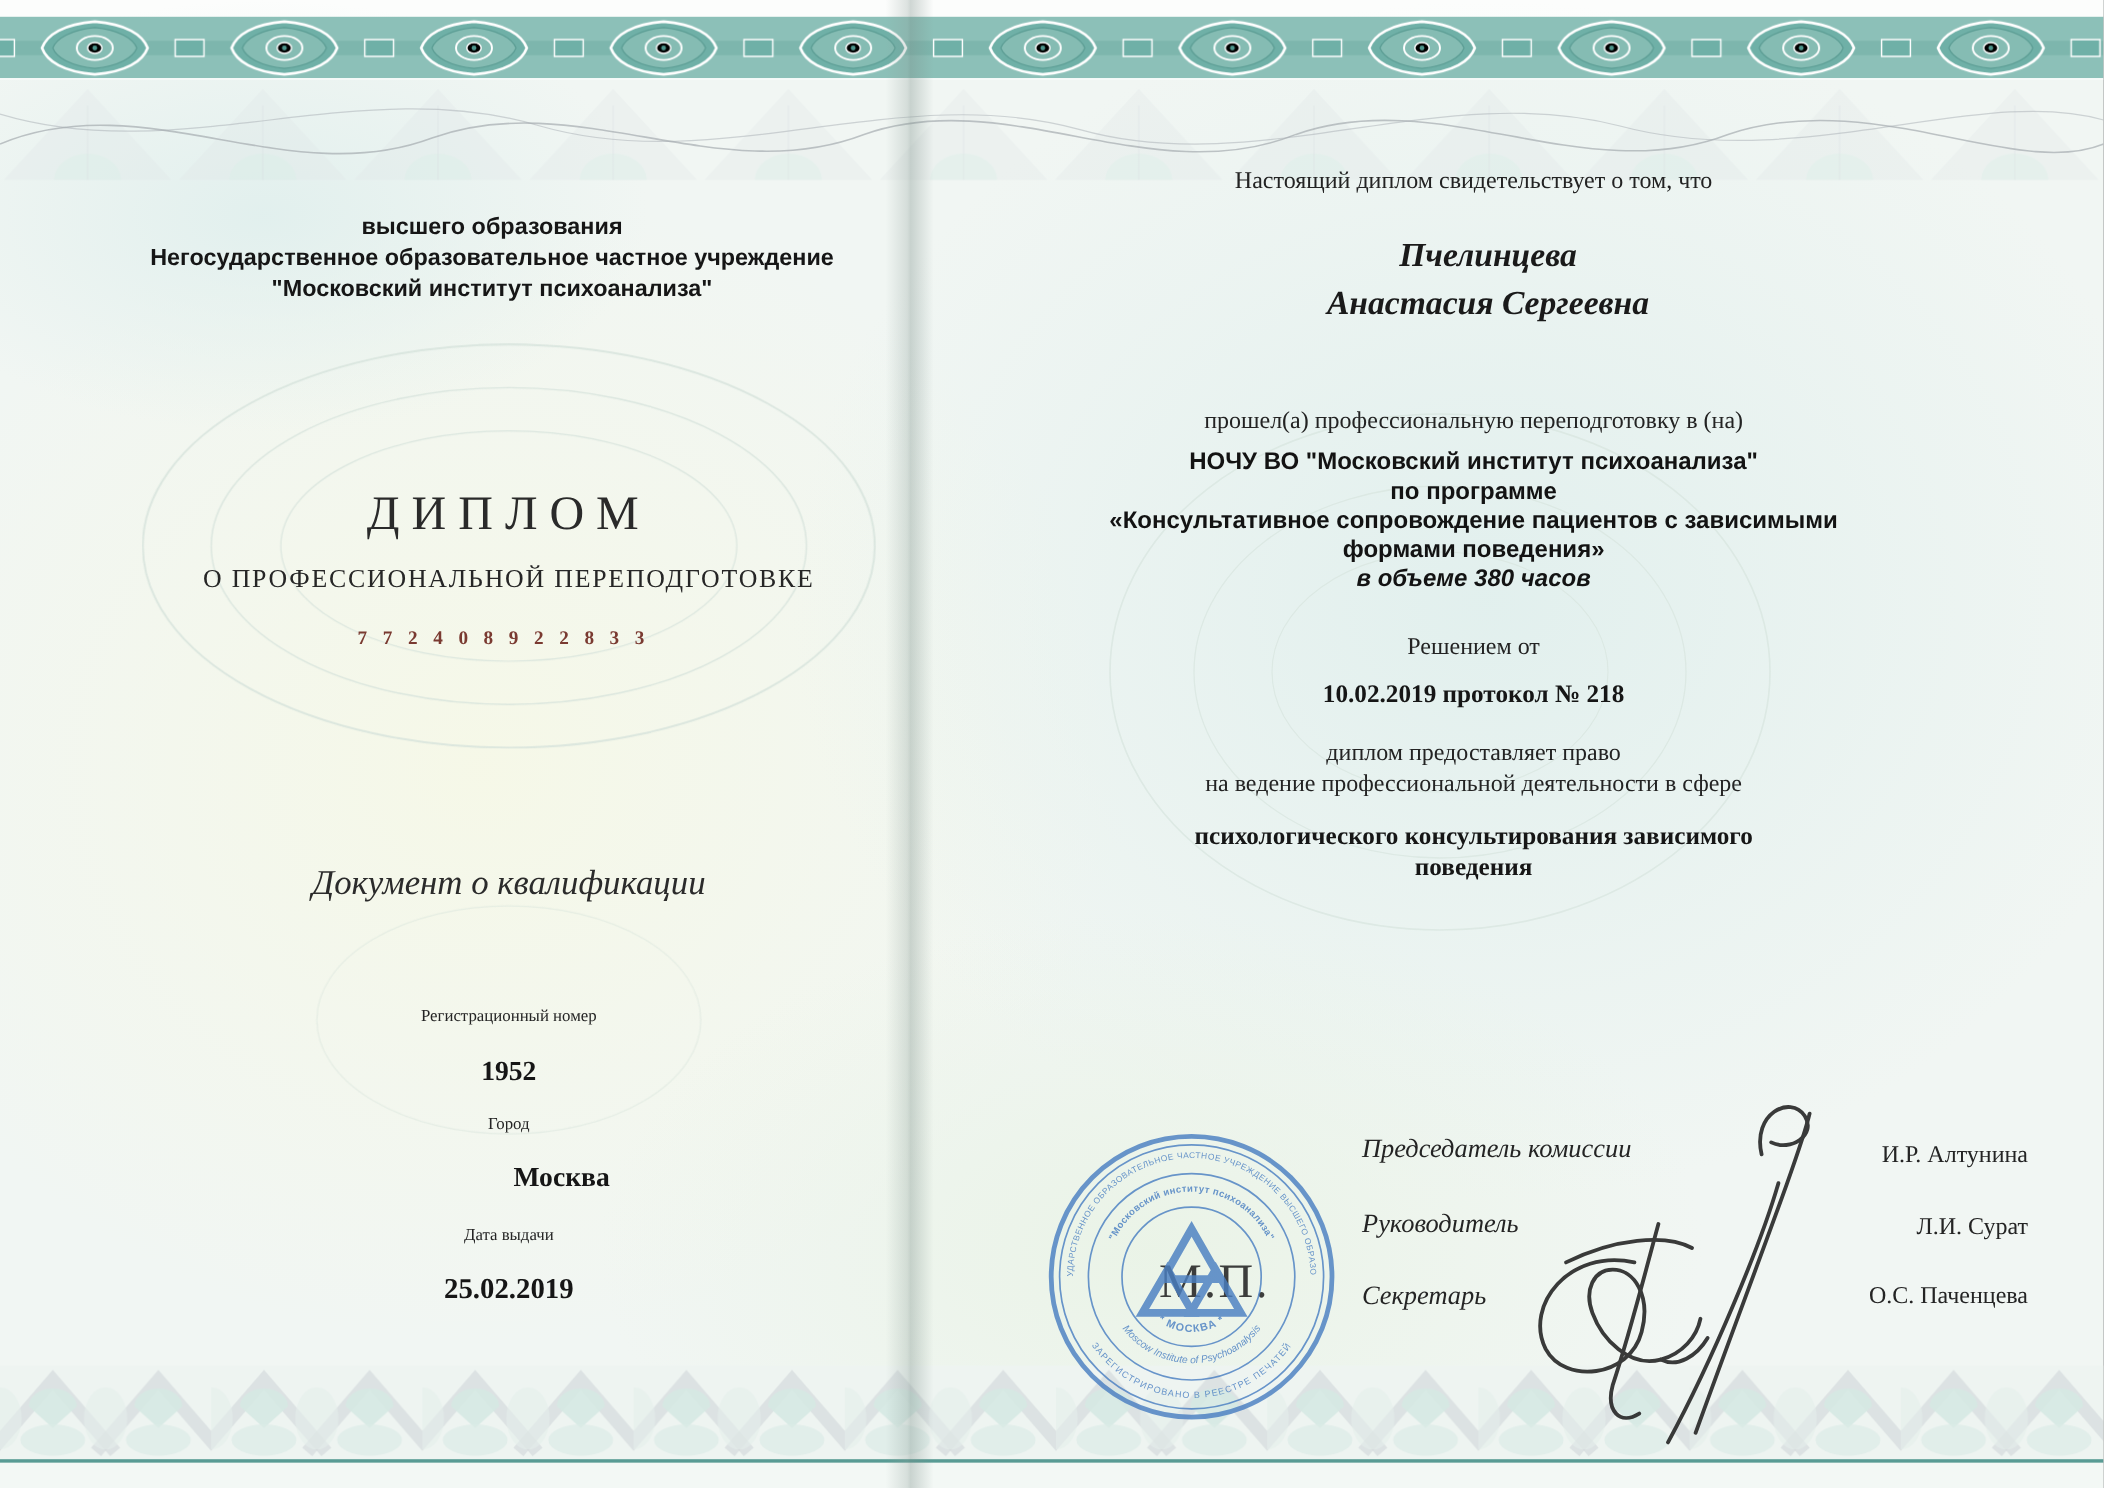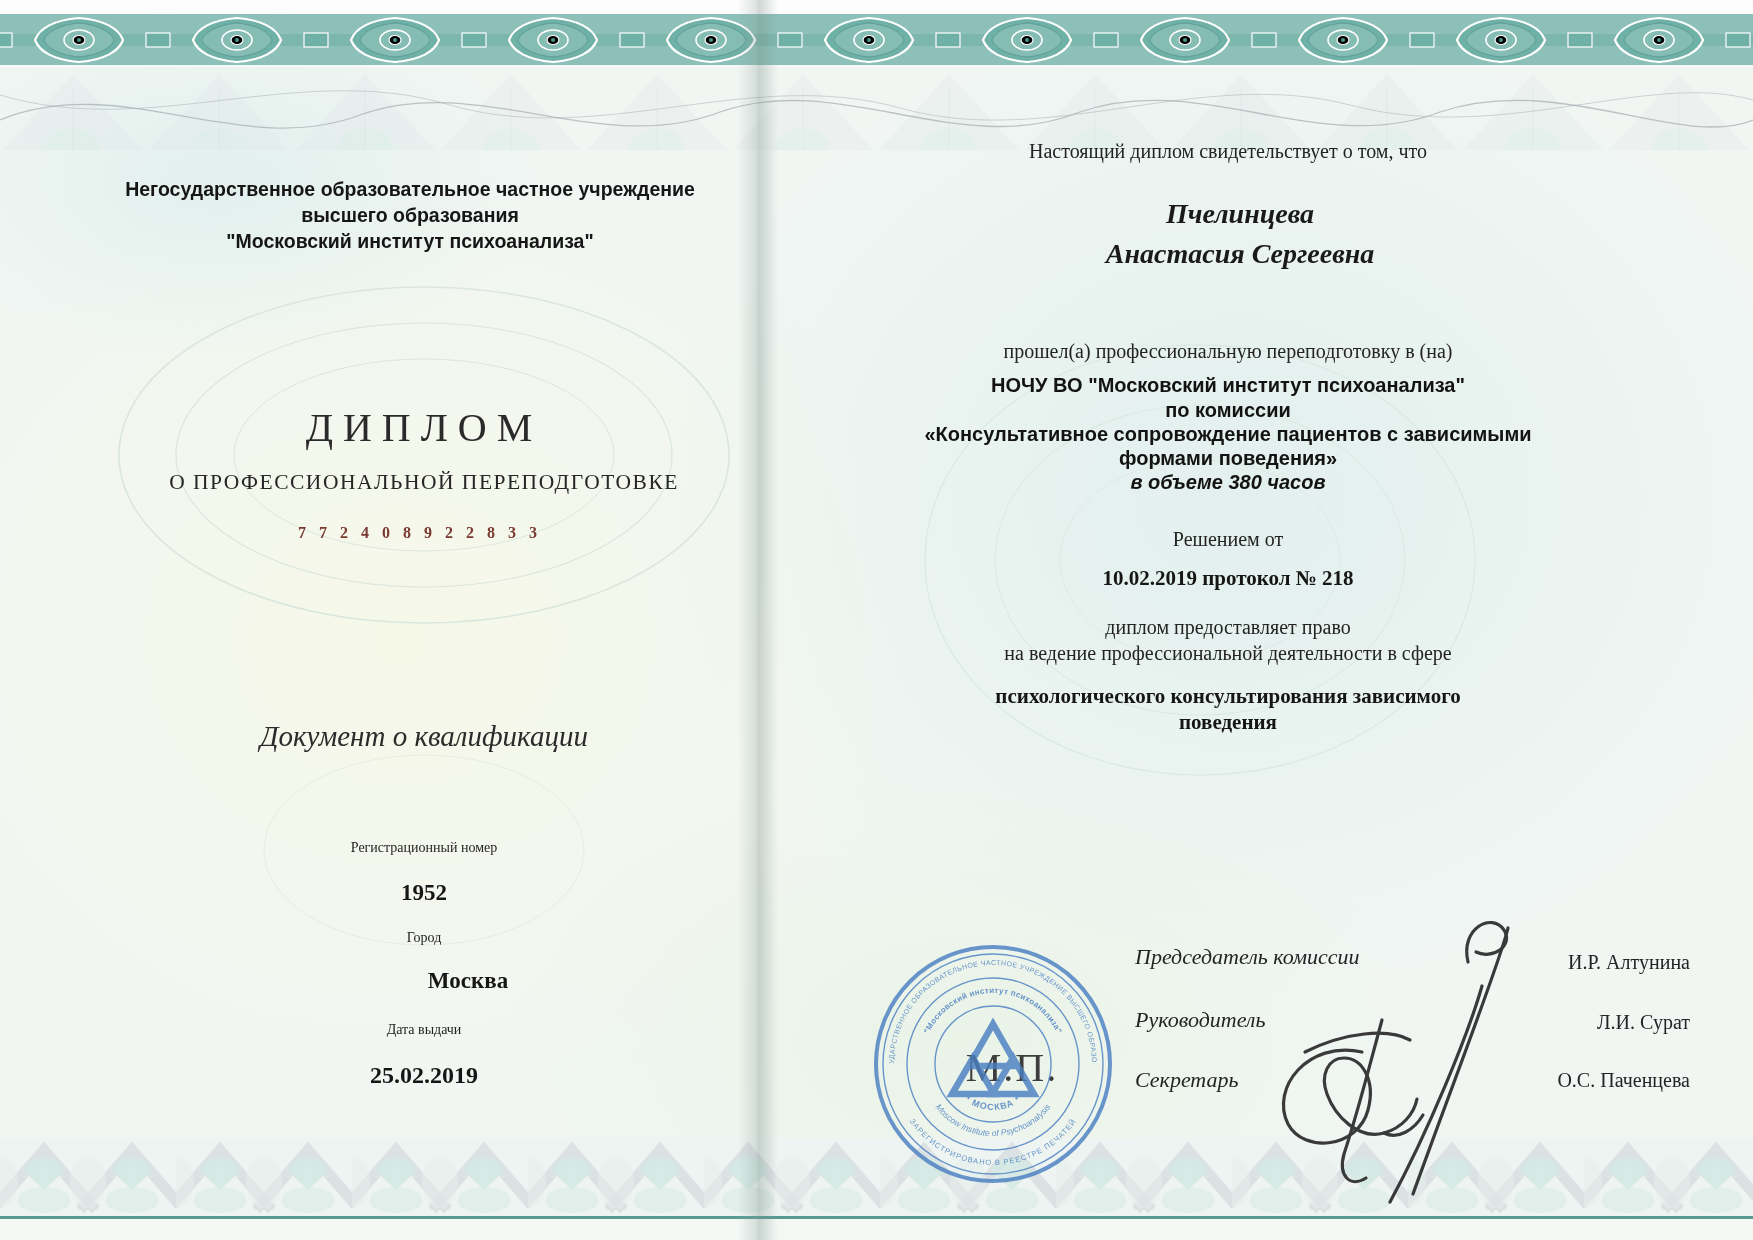--- a/index.html
+++ b/index.html
@@ -113,22 +113,22 @@
 
     <rect x="0" y="1138" width="1753" height="78" fill="url(#chev)"></rect>
     <rect x="0" y="1216" width="1753" height="3" fill="#47918a" opacity="0.9"></rect>
     <rect x="0" y="1219" width="1753" height="21" fill="#f3f8f5"></rect>
   </svg>
 
   <div class="fold"></div>
 
   <div>
     <div class="t cx sans inst">
+      <div>высшего образования</div>
       <div>Негосударственное образовательное частное учреждение</div>
-      <div>высшего образования</div>
       <div>"Московский институт психоанализа"</div>
     </div>
 
     <div class="t cx serif title">ДИПЛОМ</div>
     <div class="t cx serif subtitle">О ПРОФЕССИОНАЛЬНОЙ ПЕРЕПОДГОТОВКЕ</div>
     <div class="t cx serif blanknum">772408922833</div>
     <div class="t cx serif qualif">Документ о квалификации</div>
 
     <div class="t cx serif lab" style="left:424px;top:840px;">Регистрационный номер</div>
     <div class="t cx serif val" style="left:424px;top:880px;">1952</div>
@@ -140,21 +140,21 @@
 
   <div>
     <div class="t cx serif stm" style="left:1228px;top:140px;">Настоящий диплом свидетельствует о том, что</div>
 
     <div class="t cx serif holder" style="left:1240px;top:198px;">Пчелинцева</div>
     <div class="t cx serif holder" style="left:1240px;top:238px;">Анастасия Сергеевна</div>
 
     <div class="t cx serif stm" style="left:1228px;top:340px;">прошел(а) профессиональную переподготовку в (на)</div>
 
     <div class="t cx sans bsans" style="left:1228px;top:374px;">НОЧУ ВО "Московский институт психоанализа"</div>
-    <div class="t cx sans bsans" style="left:1228px;top:399px;">по комиссии</div>
+    <div class="t cx sans bsans" style="left:1228px;top:399px;">по программе</div>
     <div class="t cx sans bsans" style="left:1228px;top:423px;">«Консультативное сопровождение пациентов с зависимыми</div>
     <div class="t cx sans bsans" style="left:1228px;top:447px;">формами поведения»</div>
     <div class="t cx sans bsans" style="left:1228px;top:471px;font-style:italic;">в объеме 380 часов</div>
 
     <div class="t cx serif stm" style="left:1228px;top:528px;">Решением от</div>
     <div class="t cx serif bserif" style="left:1228px;top:566px;">10.02.2019 протокол № 218</div>
 
     <div class="t cx serif stm" style="left:1228px;top:616px;">диплом предоставляет право</div>
     <div class="t cx serif stm" style="left:1228px;top:642px;">на ведение профессиональной деятельности в сфере</div>
 

